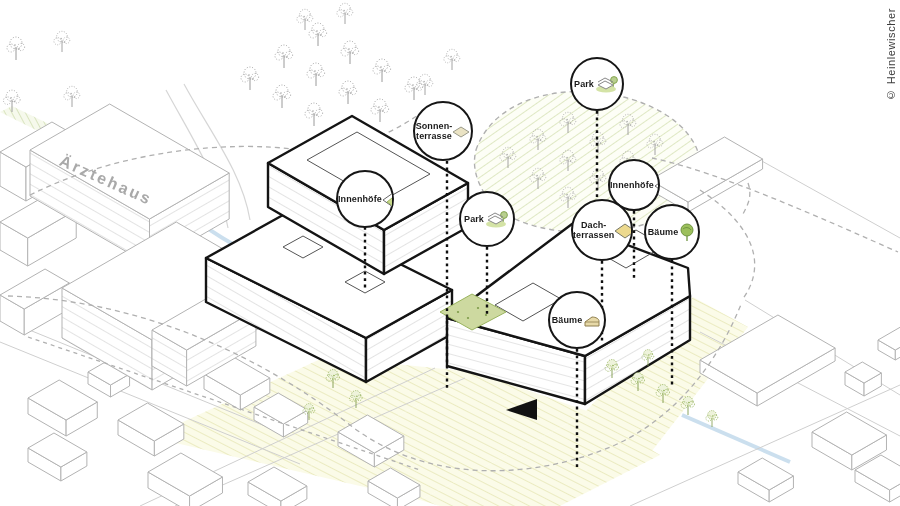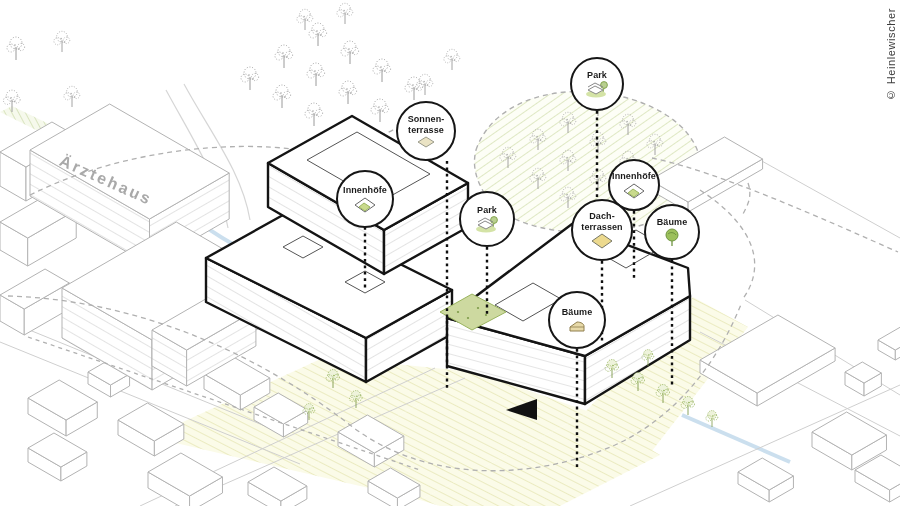--- a/index.html
+++ b/index.html
@@ -1,20 +1,20 @@
 <!DOCTYPE html>
 <html><head>
 <meta charset="utf-8">
 <style>
   html,body{margin:0;padding:0;background:#fff;}
   .stage{position:relative;width:900px;height:506px;background:#ffffff;overflow:hidden;
          font-family:"Liberation Sans",sans-serif;}
   .stage svg.scene{position:absolute;left:0;top:0;}
   .callout{position:absolute;border-radius:50%;background:#ffffff;border:2px solid #161616;
-           display:flex;flex-direction:column;align-items:center;justify-content:center;
+           display:flex;flex-direction:row;align-items:center;justify-content:center;
            box-sizing:border-box;z-index:5;}
   .co-label{font-size:9px;font-weight:bold;color:#1a1a1a;text-align:center;line-height:1.12;
             white-space:pre-line;letter-spacing:.1px;}
   .co-icon{margin-top:1px;}
   .site-label{position:absolute;left:64px;top:152px;transform:rotate(24deg);transform-origin:left top;
               color:#a9a9a9;font-size:16px;font-weight:600;letter-spacing:2.5px;z-index:4;}
   .credit{position:absolute;top:8px;right:3px;writing-mode:vertical-rl;transform:rotate(180deg);
           font-size:11px;color:#3c3c3c;letter-spacing:.6px;z-index:6;}
 </style>
 </head>
@@ -288,21 +288,21 @@
   <span class="co-label">Park</span>
   <svg class="co-icon" width="26" height="17">
     <ellipse cx="12" cy="13" rx="10" ry="3.6" fill="#d4e3a6"></ellipse>
     <circle cx="20" cy="4" r="3.4" fill="#b8cf8e" stroke="#87a653" stroke-width="1"></circle>
     <line x1="20" y1="7" x2="19" y2="11" stroke="#87a653" stroke-width="1"></line>
     <path d="M4,9 L11,5 L19,9 L12,13 Z" fill="#ffffff" stroke="#888888" stroke-width="1"></path>
     <path d="M4,6 L11,2 L19,6" fill="none" stroke="#888888" stroke-width="1"></path>
   </svg>
 </div>
 
-<div class="callout" style="left:396px;top:101px;width:60px;height:60px">
+<div class="callout" style="left:413px;top:101px;width:60px;height:60px">
   <span class="co-label">Sonnen-
 terrasse</span>
   <svg class="co-icon" width="18" height="12">
     <path d="M9,1 L17,6 L9,11 L1,6 Z" fill="#eae3c4" stroke="#9a9a8a" stroke-width="1"></path>
   </svg>
 </div>
 
 <div class="callout" style="left:336px;top:170px;width:58px;height:58px">
   <span class="co-label">Innenhöfe</span>
   <svg class="co-icon" width="22" height="16">

